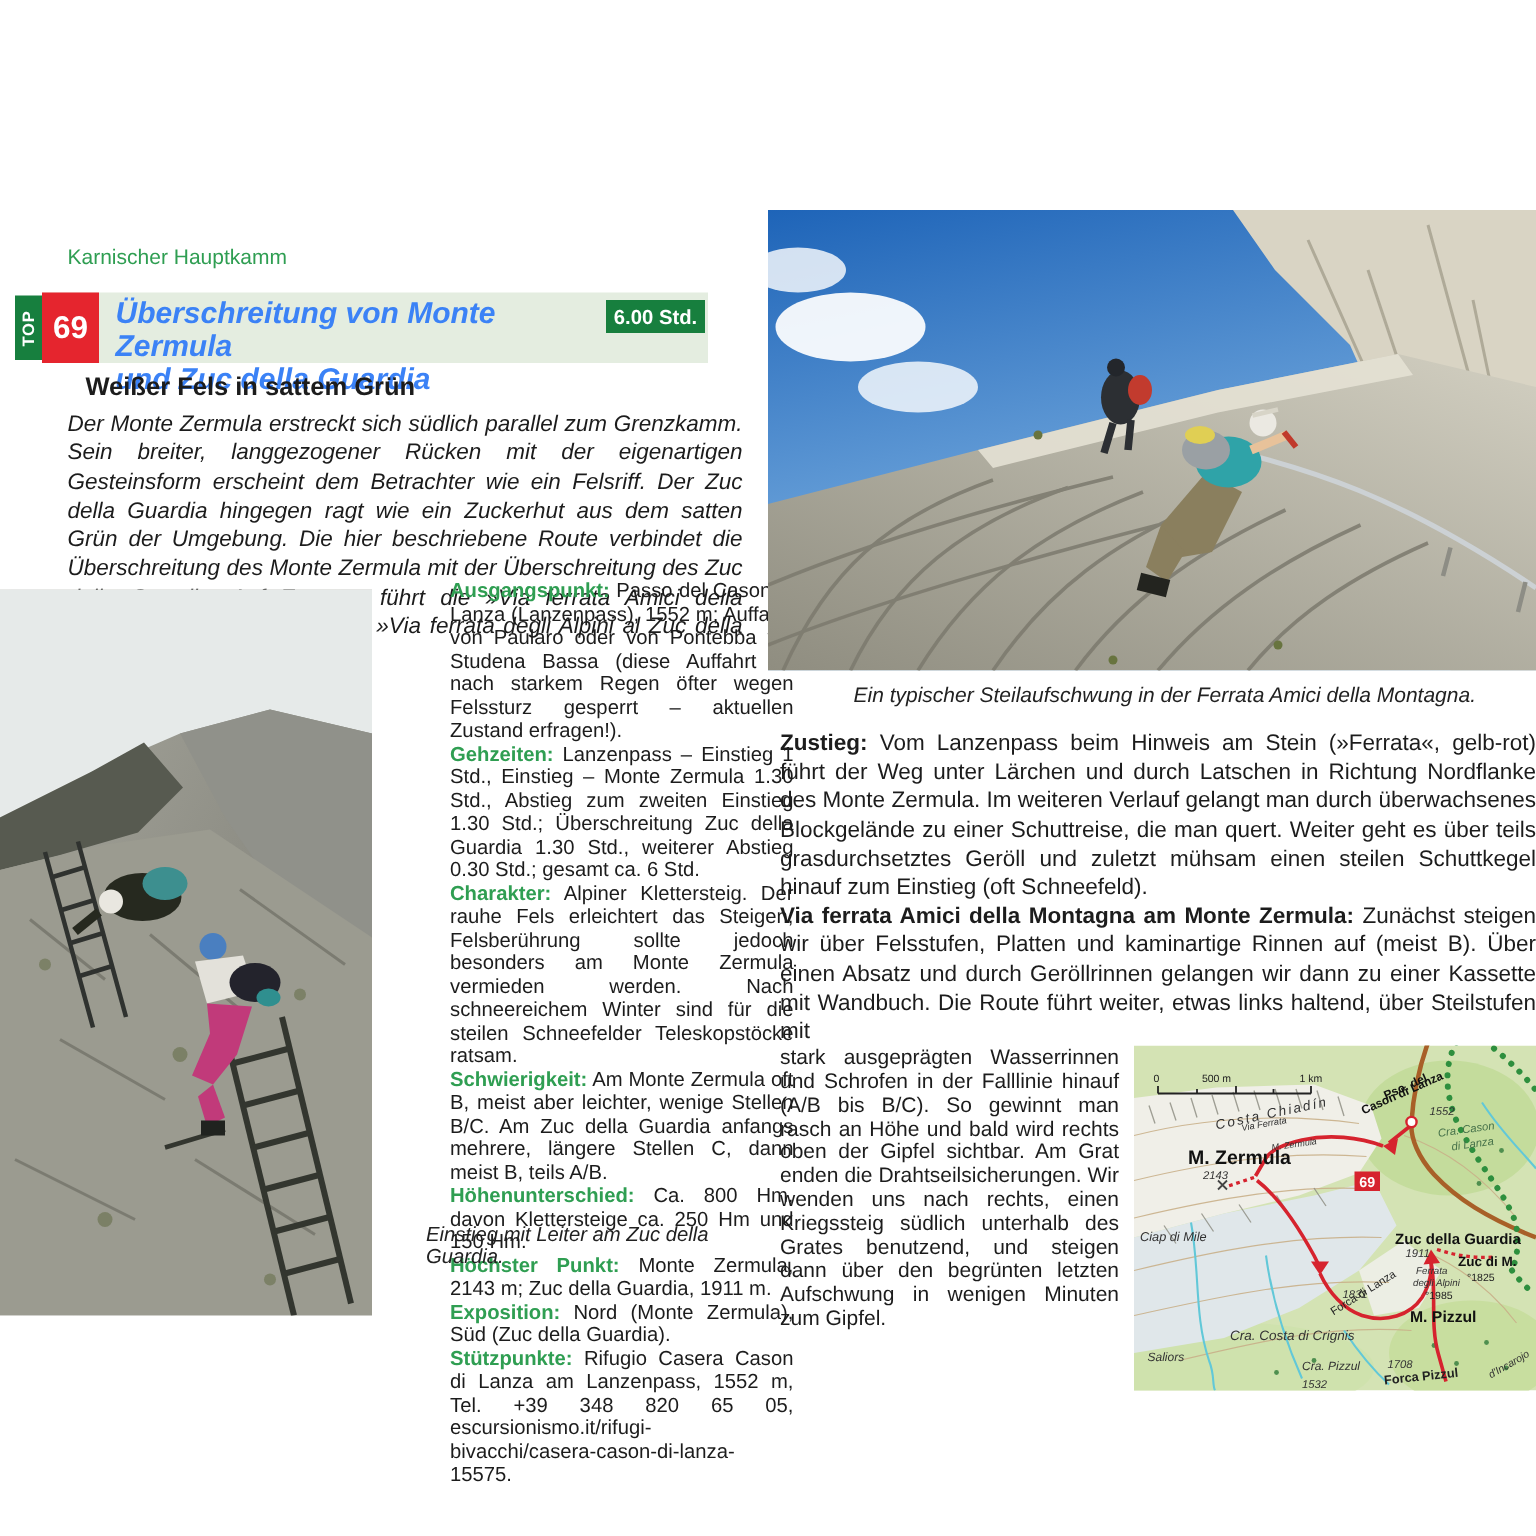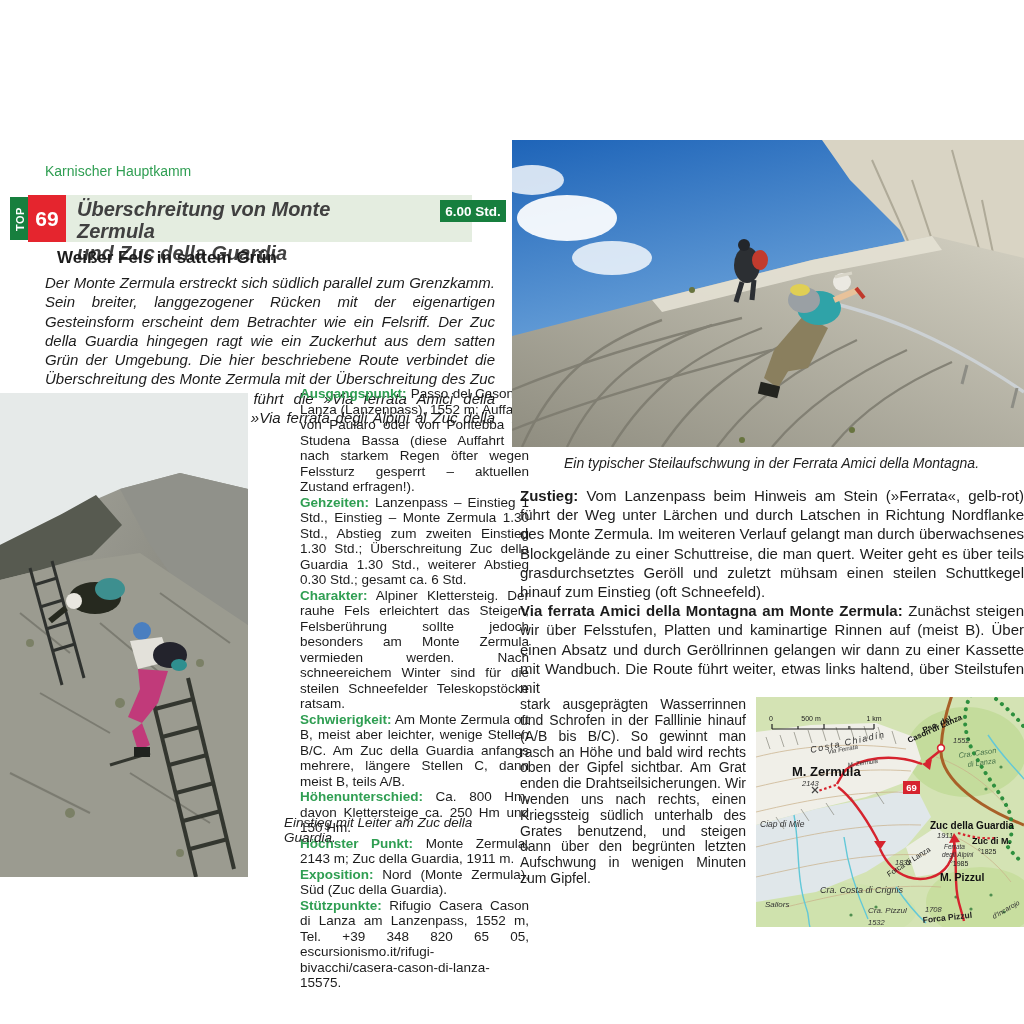--- a/index.html
+++ b/index.html
@@ -8,32 +8,32 @@
     font-family:"Liberation Sans", sans-serif;color:#1c1c1c;overflow:hidden;
     -webkit-hyphens:auto;hyphens:auto;
   }
   .abs{position:absolute;}
   
   .kicker{left:45px;top:163px;font-size:14px;color:#2f9e52;}
   .titleband{left:28px;top:195px;width:444px;height:47px;background:#e4ede0;}
   .toptab{left:10px;top:197px;width:19px;height:43px;background:#177f3e;display:flex;align-items:center;justify-content:center;}
   .toptab span{transform:rotate(-90deg);color:#fff;font-weight:bold;font-size:11px;letter-spacing:.5px;}
   .numbox{left:28px;top:195px;width:38px;height:47px;background:#e5252e;display:flex;align-items:center;justify-content:center;color:#fff;font-weight:bold;font-size:21px;}
-  .title{left:77px;top:198px;width:330px;font-size:20px;line-height:22px;font-weight:bold;font-style:italic;color:#404040;}
-  .badge{left:404px;top:200px;width:66px;height:22px;background:#177f3e;color:#fff;font-weight:bold;font-size:13.5px;display:flex;align-items:center;justify-content:center;margin-left:36px;}
+  .title{left:77px;top:198px;width:330px;font-size:20px;line-height:22px;font-weight:bold;font-style:italic;color:#3b82f6;}
+  .badge{left:404px;top:200px;width:66px;height:22px;background:#177f3e;color:#fff;font-weight:bold;font-size:13.5px;display:flex;align-items:center;justify-content:center;}
   
   .intro{left:45px;top:248px;width:450px;}
   .intro h3{margin:0 0 5px 12px;font-size:17px;}
   .intro p{margin:0;font-size:15px;font-style:italic;line-height:19.3px;text-align:justify;}
   
   .midcol{left:268px;top:386px;width:229px;font-size:13.5px;line-height:15.5px;text-align:justify;margin-left:32px;}
   .lbl{color:#2f9e52;font-weight:bold;}
   .caption{font-style:italic;color:#222;}
   .cap-left{left:284px;top:815px;width:229px;font-size:13.5px;}
-  .cap-right{left:564px;top:455px;width:440px;font-size:14px;}
+  .cap-right{left:544px;top:455px;width:440px;font-size:14px;text-align:right;}
   
   .rightcol{left:520px;top:486px;width:504px;}
   .rightcol .pwide{margin:0;font-size:15px;line-height:19.2px;text-align:justify;}
   .rightcol .pwide.cont{text-align-last:justify;}
   .vfblock{font-size:14px;line-height:15.8px;text-align:justify;}
   .mapfloat{float:right;width:268px;height:230px;margin:0 0 8px 10px;}
   .photo{display:block;}
   svg text{font-family:"Liberation Sans", sans-serif;}
   .mt-bold{font-weight:bold;fill:#111;}
   .mt-it{font-style:italic;fill:#333;}

